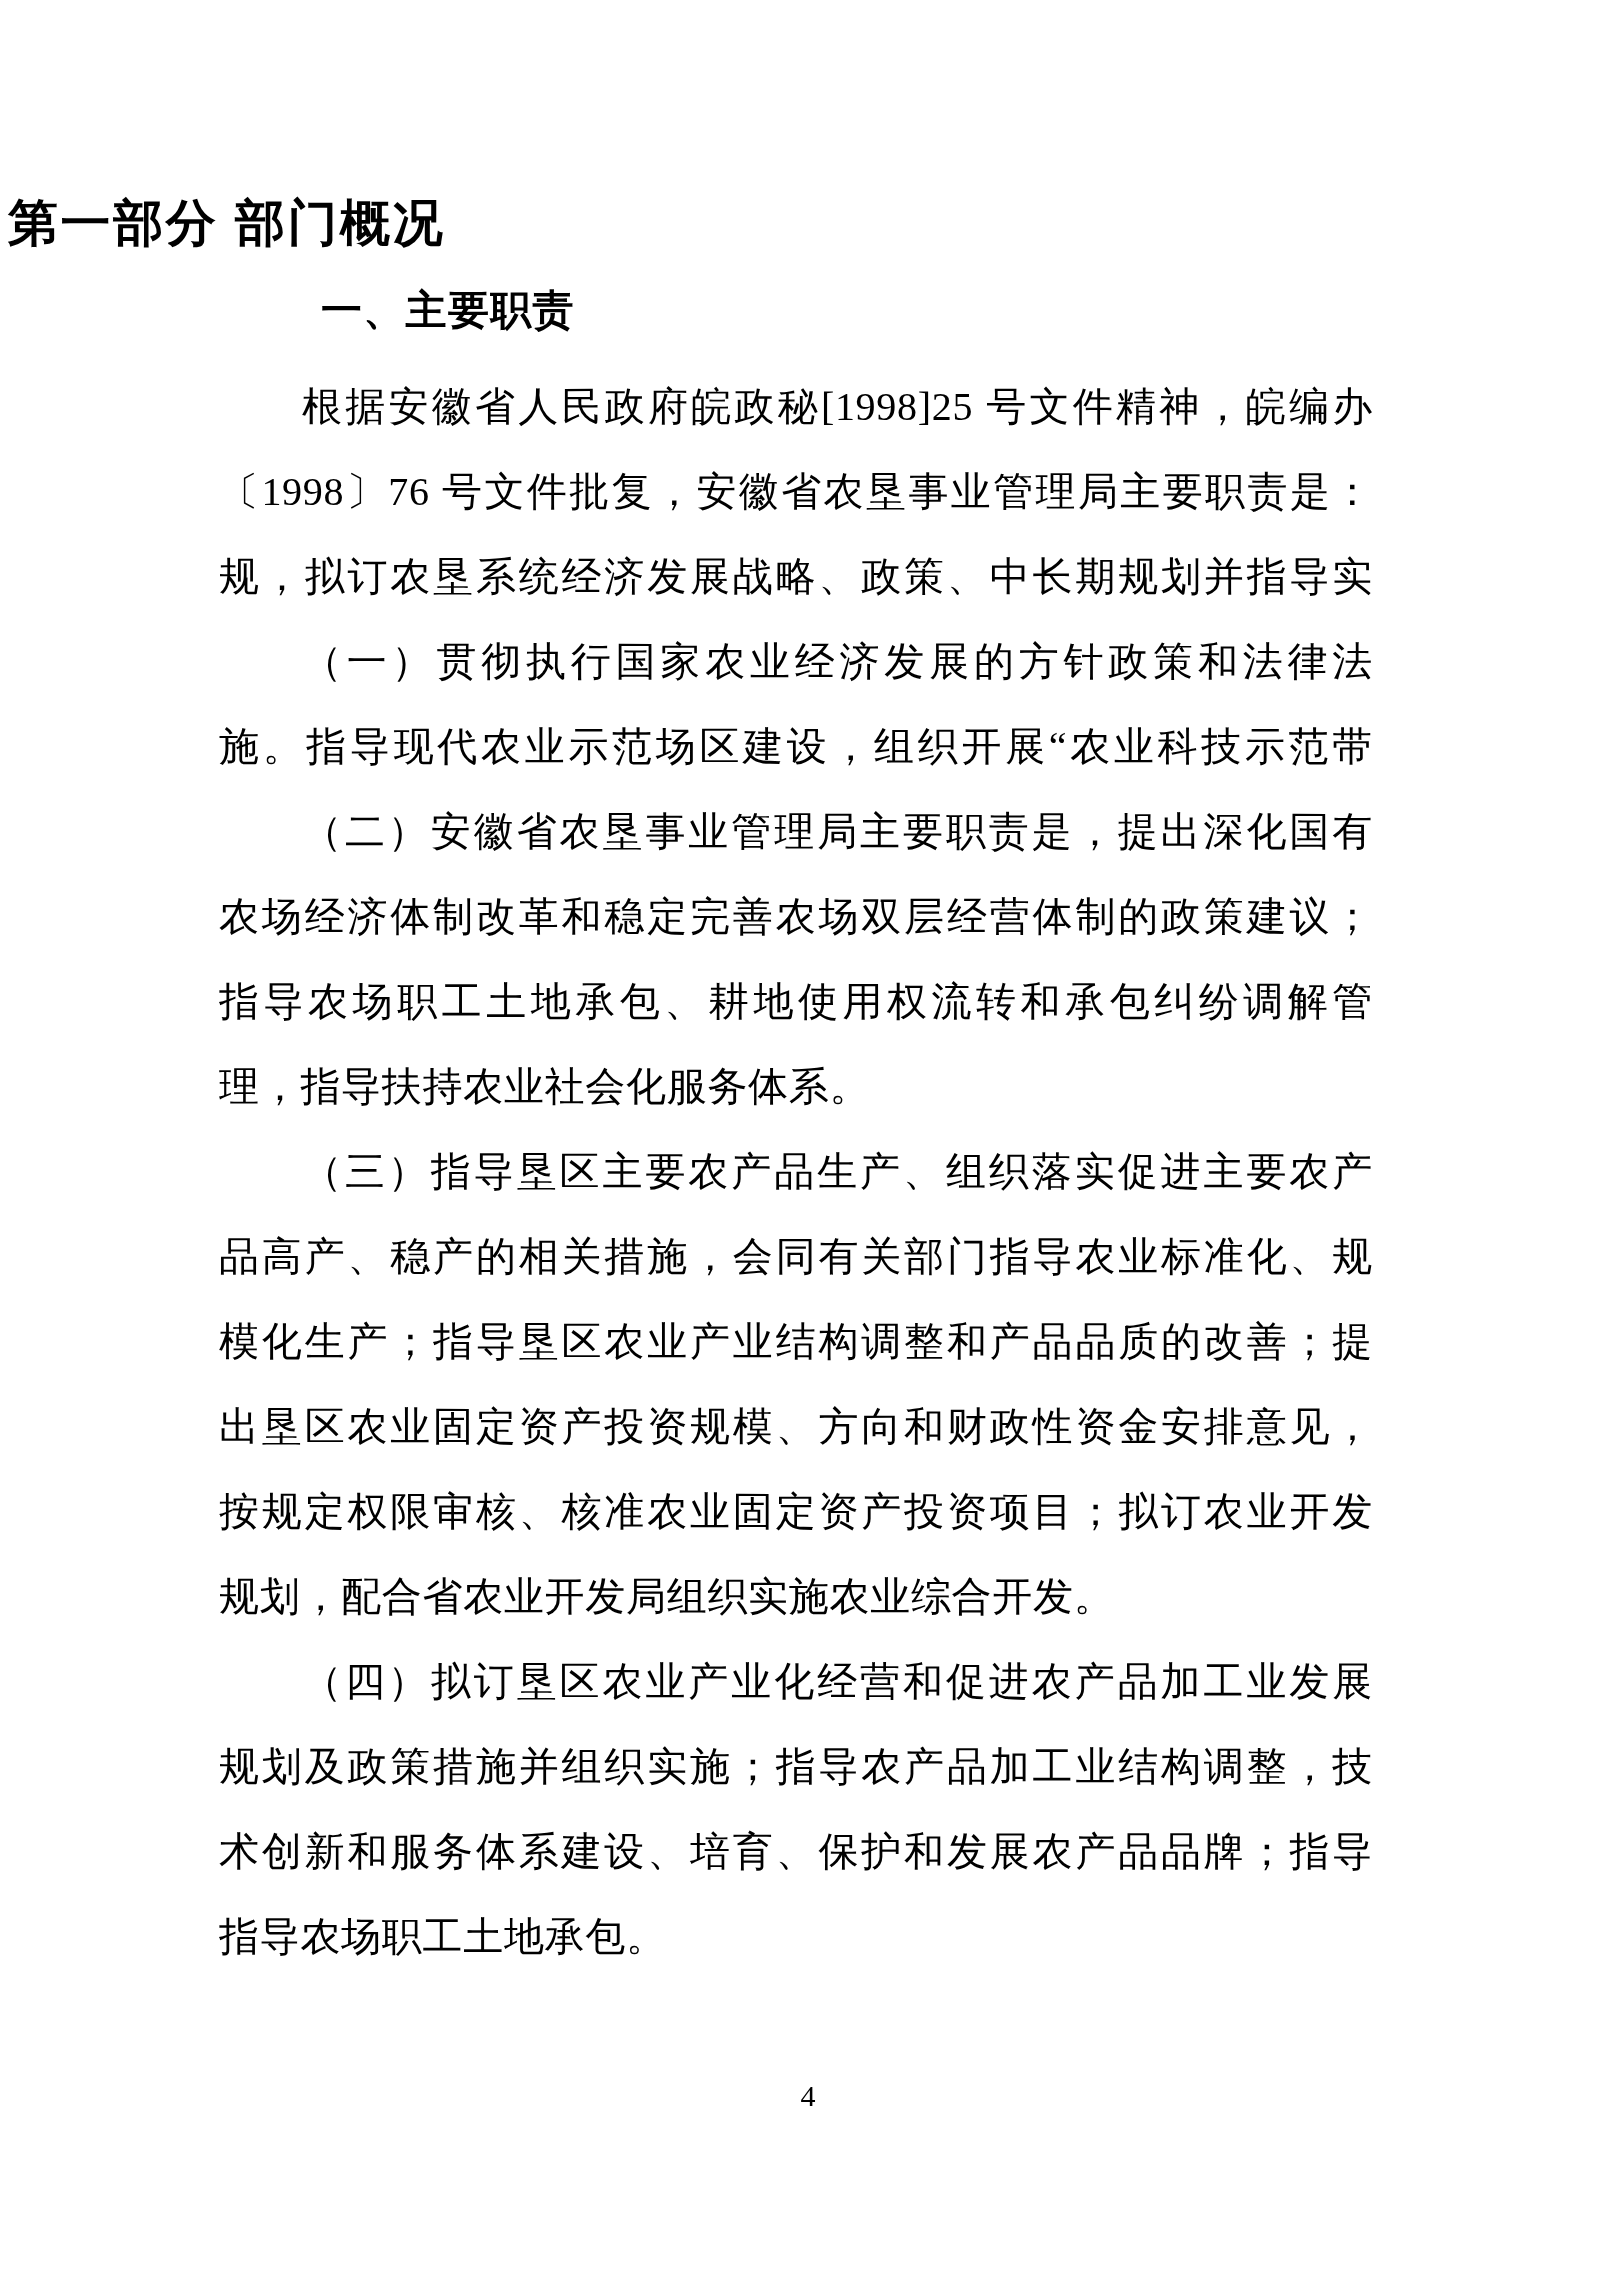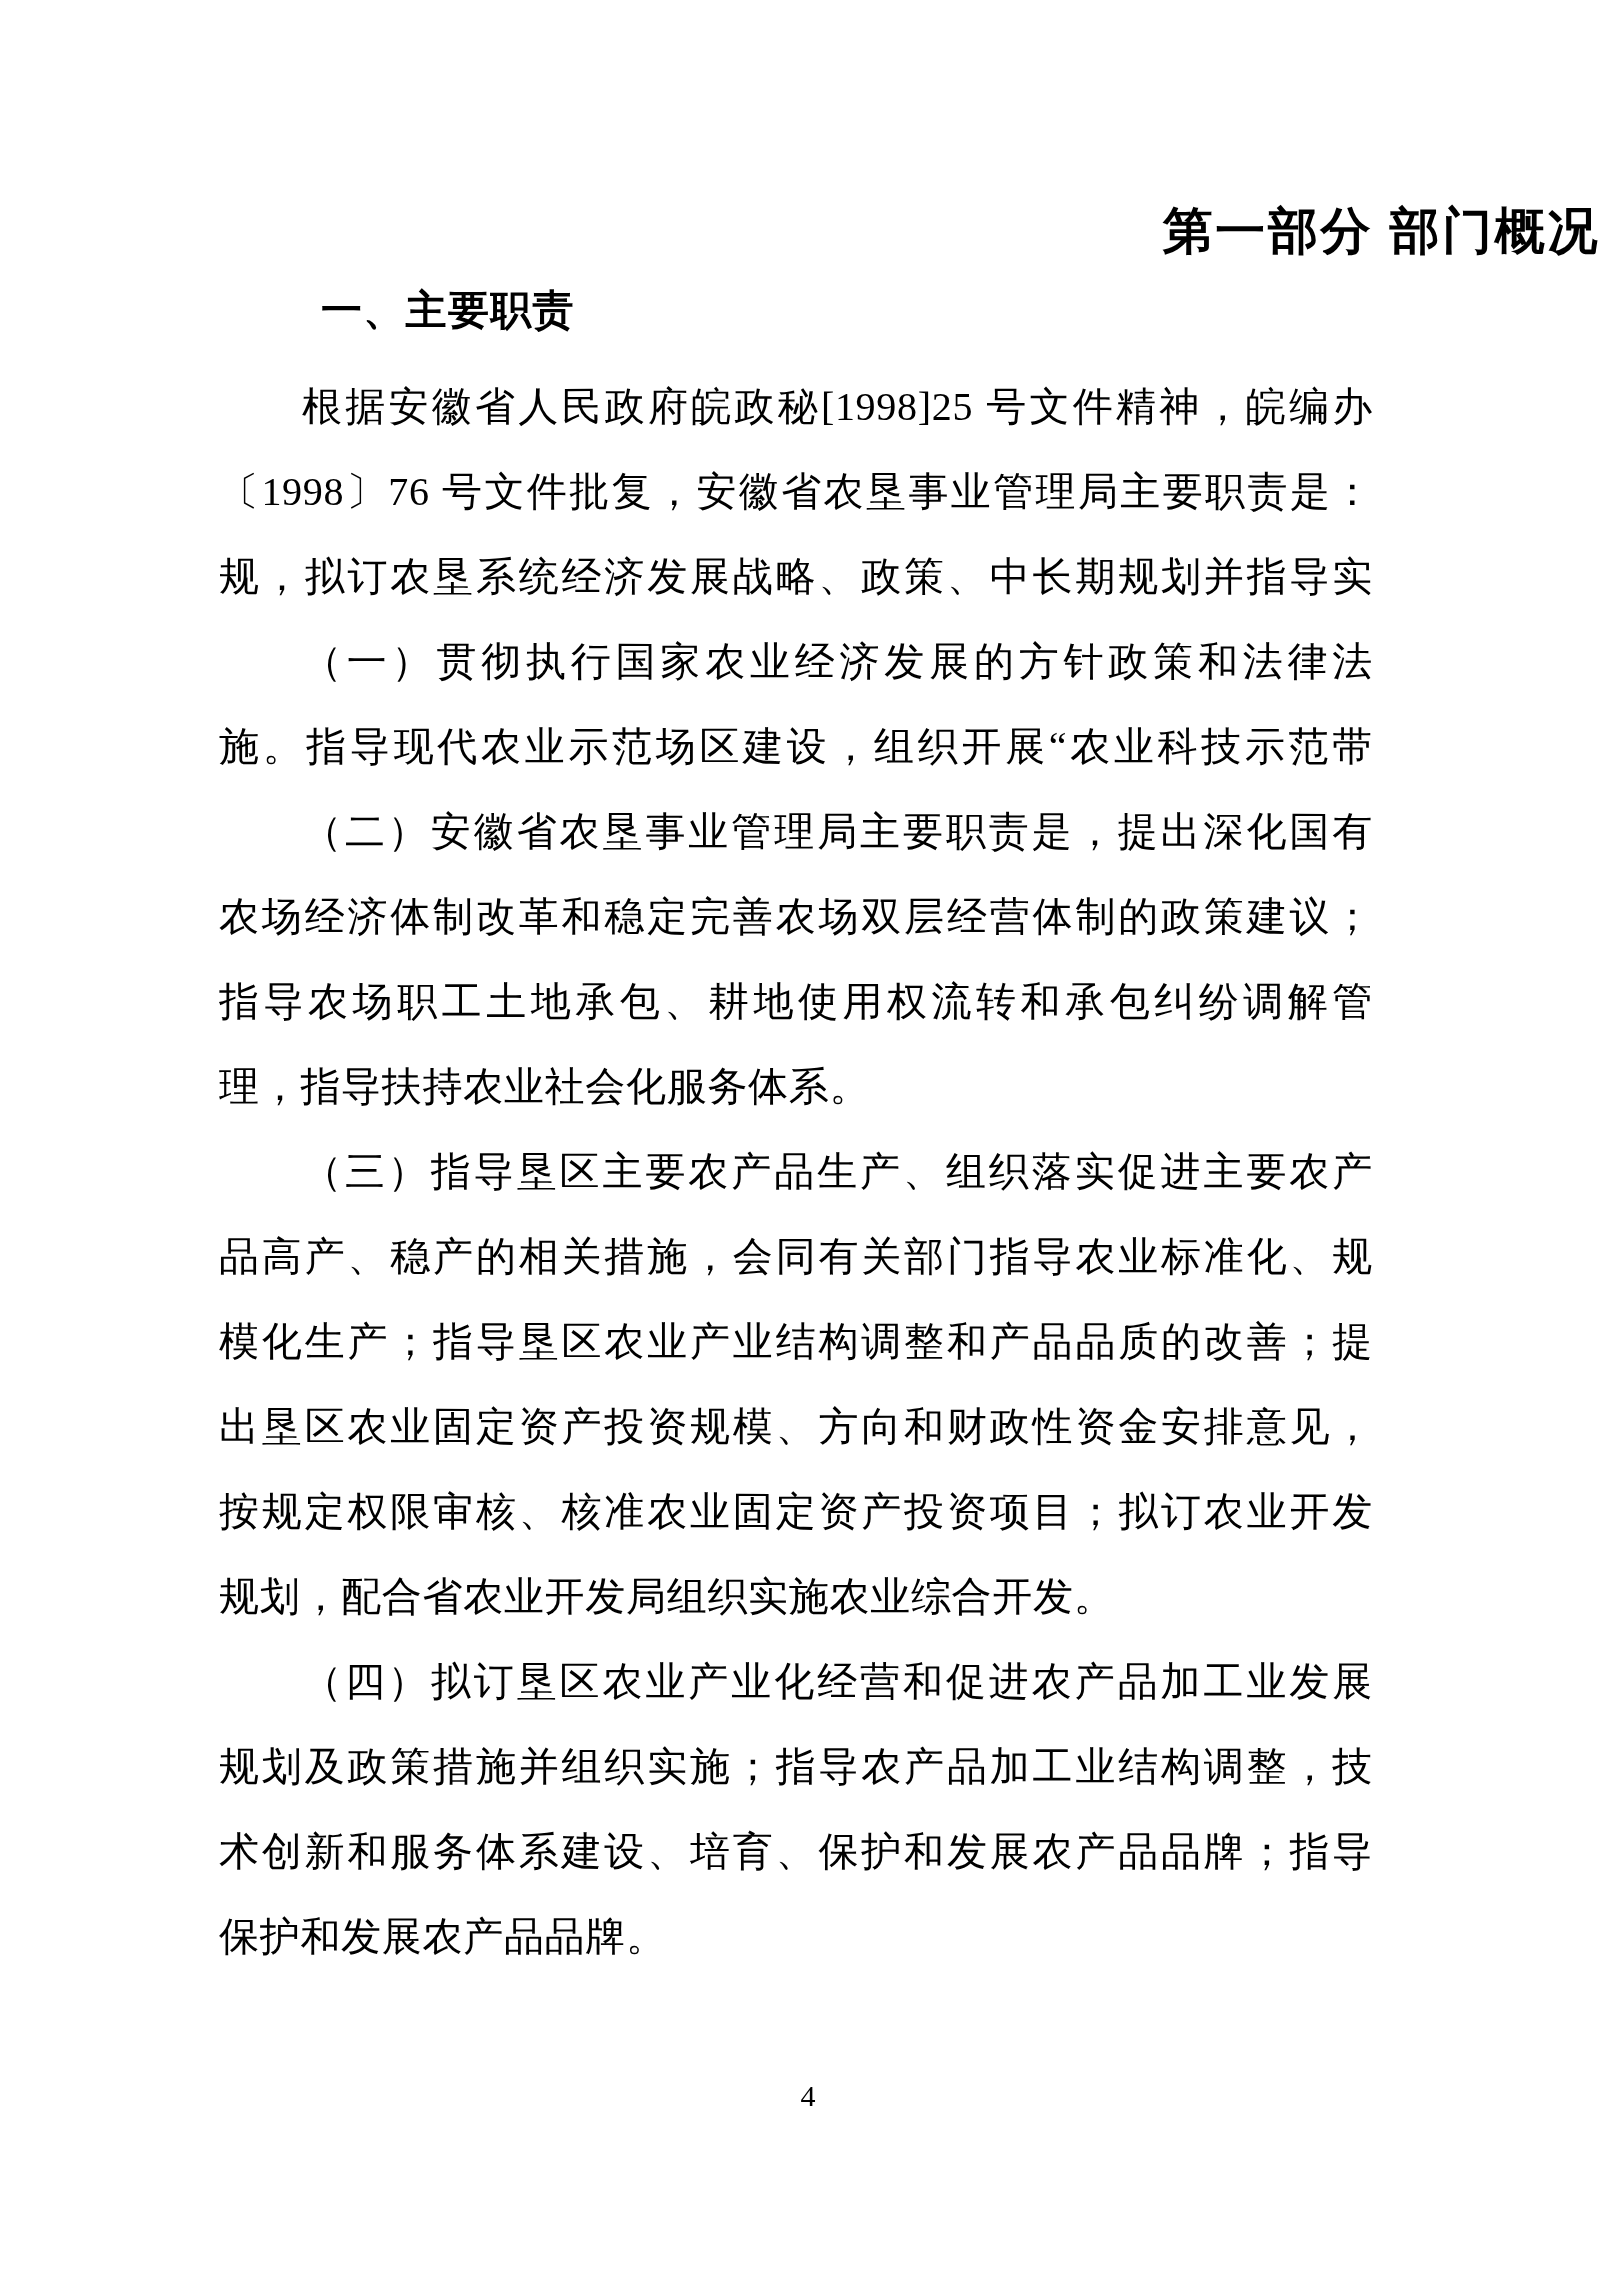--- a/index.html
+++ b/index.html
@@ -13,27 +13,27 @@
     height: 2284px;
     background: #ffffff;
     color: #000000;
     overflow: hidden;
   }
   .doc-title {
     position: absolute;
     top: 188px;
     left: 0;
     right: 0;
-    text-align: right;
+    text-align: left;
     font-family: "Liberation Sans", "DejaVu Sans", sans-serif;
     font-weight: bold;
     font-size: 50px;
     line-height: 55px;
     letter-spacing: 2.6px;
-    margin: 16px;
+    margin: 8px;
   }
   .section-heading {
     position: absolute;
     top: 287px;
     left: 321px;
     font-family: "Liberation Sans", "DejaVu Sans", sans-serif;
     font-weight: bold;
     font-size: 41px;
     line-height: 46px;
     letter-spacing: 1.3px;
@@ -93,19 +93,19 @@
     <div class="line">理，指导扶持农业社会化服务体系。</div>
     <div class="line indent full">（三）指导垦区主要农产品生产、组织落实促进主要农产</div>
     <div class="line full">品高产、稳产的相关措施，会同有关部门指导农业标准化、规</div>
     <div class="line full">模化生产；指导垦区农业产业结构调整和产品品质的改善；提</div>
     <div class="line full">出垦区农业固定资产投资规模、方向和财政性资金安排意见，</div>
     <div class="line full">按规定权限审核、核准农业固定资产投资项目；拟订农业开发</div>
     <div class="line">规划，配合省农业开发局组织实施农业综合开发。</div>
     <div class="line indent full">（四）拟订垦区农业产业化经营和促进农产品加工业发展</div>
     <div class="line full">规划及政策措施并组织实施；指导农产品加工业结构调整，技</div>
     <div class="line full">术创新和服务体系建设、培育、保护和发展农产品品牌；指导</div>
-    <div class="line">保护和发展农产品品牌。</div>
+    <div class="line">指导农场职工土地承包。</div>
   </div>
 
   <div class="page-number">4</div>
 
 </div>
 
 
 </body></html>

